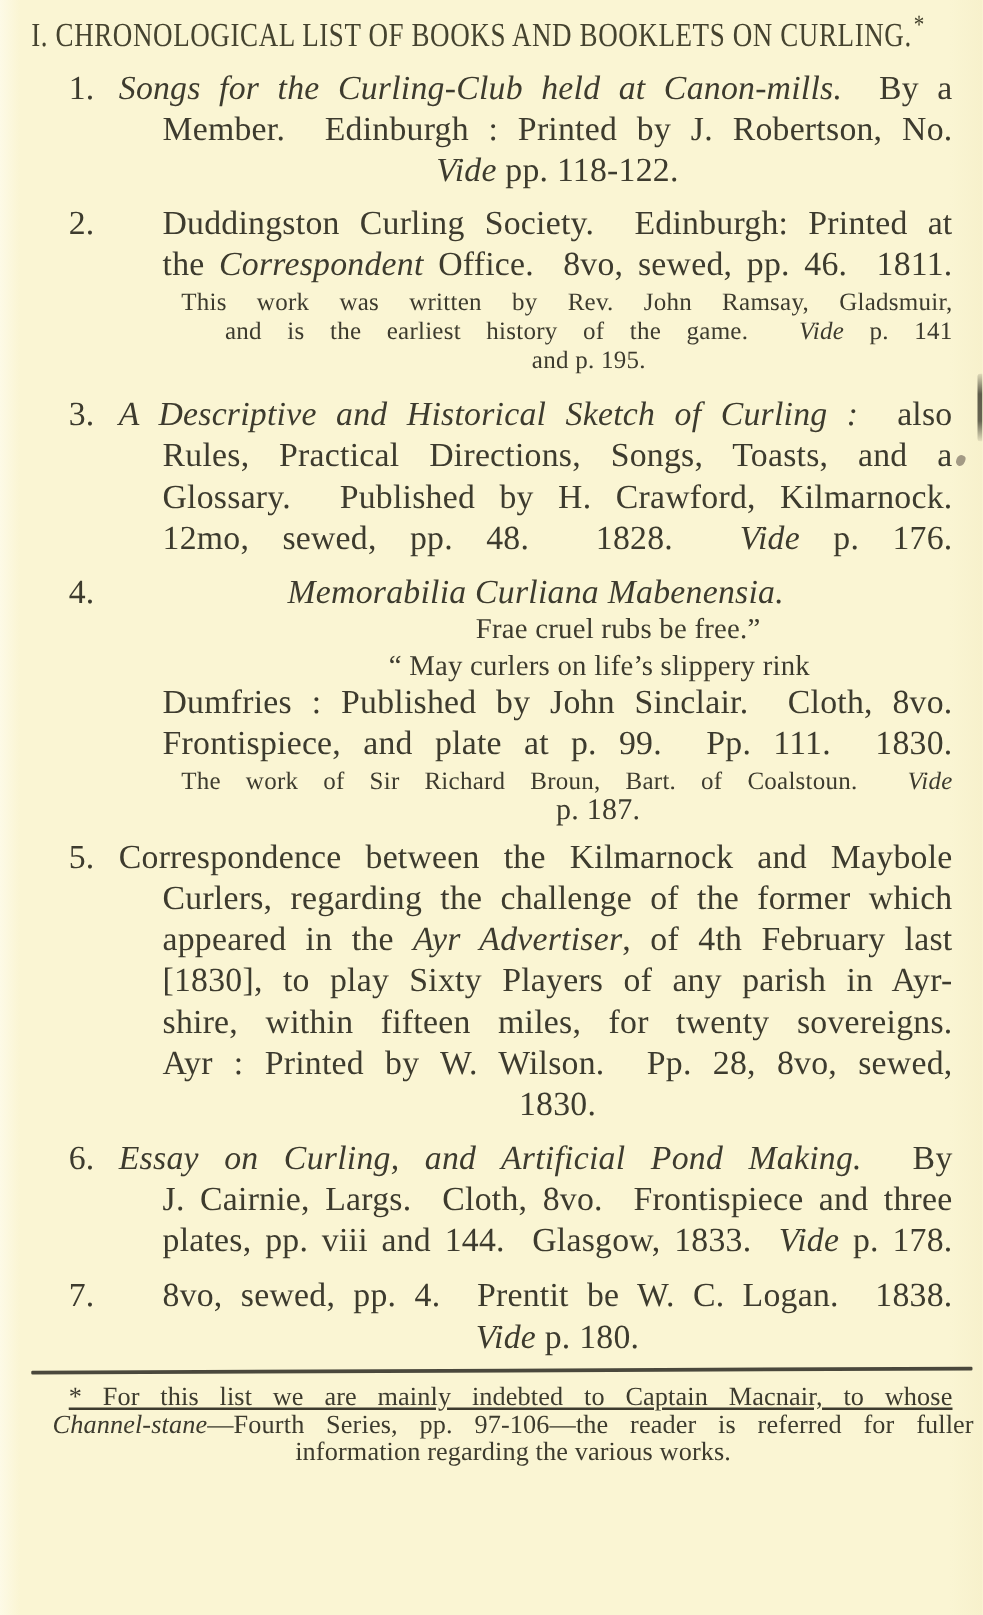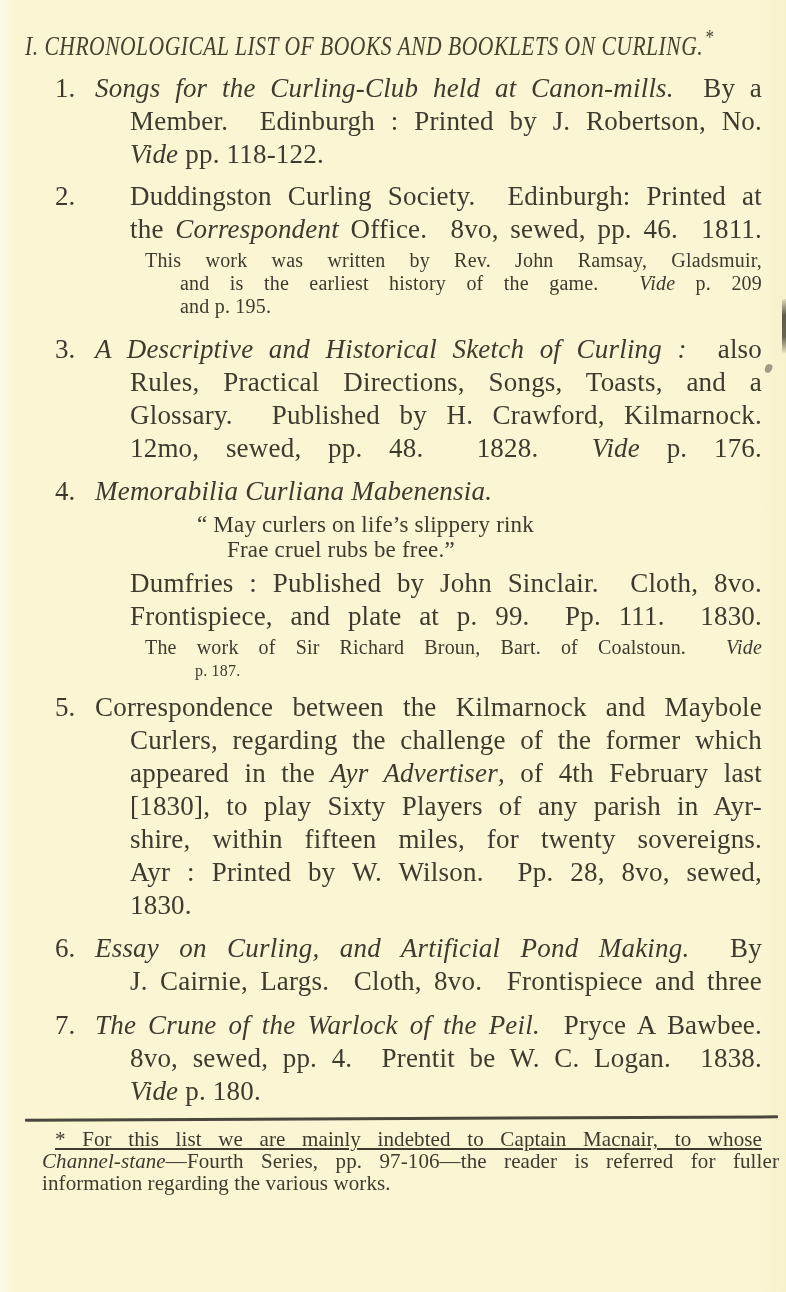--- a/index.html
+++ b/index.html
@@ -17,24 +17,23 @@
     width: 786px; height: 1292px;
     background: linear-gradient(90deg, #fdfae6 0px, #faf5d3 16px, #faf5d3 760px, #f7f1cc 786px);
   }
   .content {
     position: absolute;
     left: 25px; top: 0;
     width: 737px;
   }
   
   .list-title {
-    margin-top: 25px;
+    margin-top: 7px;
     height: 34px;
     white-space: nowrap;
-    font-style: italic;
   }
   .hdr-scale {
     display: inline-block;
     transform: scaleX(0.80);
     transform-origin: 0 60%;
     white-space: nowrap;
     font-size: 27px;
     letter-spacing: 0.6px;
     color: #45432f;
   }
@@ -56,36 +55,37 @@
     position: absolute;
     left: 30px; top: 0;
     font-size: 27px;
     line-height: 33px;
   }
   .line {
     white-space: nowrap;
     font-size: 27px;
     line-height: 33px;
     letter-spacing: 0.2px;
+    text-align: center;
   }
   .line.just {
     text-align: justify;
     text-align-last: justify;
     text-justify: inter-word;
   }
   .it { font-style: italic; }
   
   .first { margin-left: 70px;  width: 667px; }
   .cont  { margin-left: 105px; width: 632px; }
   .q1 { margin-left: 172px; font-size: 23px; line-height: 25px; margin-top: 4px; }
   .q2 { margin-left: 202px; font-size: 23px; line-height: 25px; margin-bottom: 5px; }
   .n1 { margin-left: 120px; width: 617px; font-size: 20px; line-height: 23px; }
   .n1.nt { margin-top: 3px; }
   .n2 { margin-left: 155px; width: 582px; font-size: 20px; line-height: 23px; }
-  .n3 { margin-left: 170px; width: 567px; font-size: 16px; line-height: 23px; }
+  .n3 { margin-left: 170px; width: 567px; font-size: 24px; line-height: 23px; }
   
   .footnote-rule {
     margin-top: 9px;
     width: 753px; height: 3px;
     background: #4a483c;
     transform: rotate(-0.25deg);
     border-radius: 1px;
   }
   .footnote { margin-top: 8px; }
   .f1 { margin-left: 30px; width: 707px; font-size: 21px; line-height: 22px; text-decoration: underline; }
@@ -123,58 +123,58 @@
           <span class="num">1.</span>
           <div class="line first just"><span class="it">Songs for the Curling-Club held at Canon-mills.</span><span>&nbsp; By a</span></div>
           <div class="line cont just"><span>Member.&nbsp; Edinburgh&nbsp;: Printed by J. Robertson, No.</span></div>
           <div class="line cont"><span class="it">Vide</span><span> pp. 118-122.</span></div>
         </div>
         <div class="entry">
           <span class="num">2.</span>
           <div class="line cont just"><span>Duddingston Curling Society.&nbsp; Edinburgh: Printed at</span></div>
           <div class="line cont just"><span>the </span><span class="it">Correspondent</span><span> Office.&nbsp; 8vo, sewed, pp. 46.&nbsp; 1811.</span></div>
           <div class="line n1 nt just"><span>This work was written by Rev. John Ramsay, Gladsmuir,</span></div>
-          <div class="line n2 just"><span>and is the earliest history of the game.&nbsp; </span><span class="it">Vide</span><span> p. 209</span></div>
+          <div class="line n2 just"><span>and is the earliest history of the game.&nbsp; </span><span class="it">Vide</span><span> p. 141</span></div>
           <div class="line n2"><span>and p. 195.</span></div>
         </div>
         <div class="entry">
           <span class="num">3.</span>
           <div class="line first just"><span class="it">A Descriptive and Historical Sketch of Curling&nbsp;:</span><span>&nbsp; also</span></div>
           <div class="line cont just"><span>Rules, Practical Directions, Songs, Toasts, and a</span></div>
           <div class="line cont just"><span>Glossary.&nbsp; Published by H. Crawford, Kilmarnock.</span></div>
           <div class="line cont just"><span>12mo, sewed, pp. 48.&nbsp; 1828.&nbsp; </span><span class="it">Vide</span><span> p. 176.</span></div>
         </div>
         <div class="entry">
           <span class="num">4.</span>
           <div class="line first"><span class="it">Memorabilia Curliana Mabenensia.</span></div>
+          <div class="line q2"><span>Frae cruel rubs be free.”</span></div>
           <div class="line q1"><span>“&nbsp;May curlers on life’s slippery rink</span></div>
-          <div class="line q2"><span>Frae cruel rubs be free.”</span></div>
           <div class="line cont just"><span>Dumfries&nbsp;: Published by John Sinclair.&nbsp; Cloth, 8vo.</span></div>
           <div class="line cont just"><span>Frontispiece, and plate at p. 99.&nbsp; Pp. 111.&nbsp; 1830.</span></div>
           <div class="line n1 nt just"><span>The work of Sir Richard Broun, Bart. of Coalstoun.&nbsp; </span><span class="it">Vide</span></div>
           <div class="line n3"><span>p. 187.</span></div>
         </div>
         <div class="entry">
           <span class="num">5.</span>
           <div class="line first just"><span>Correspondence between the Kilmarnock and Maybole</span></div>
           <div class="line cont just"><span>Curlers, regarding the challenge of the former which</span></div>
           <div class="line cont just"><span>appeared in the </span><span class="it">Ayr Advertiser</span><span>, of 4th February last</span></div>
           <div class="line cont just"><span>[1830], to play Sixty Players of any parish in Ayr-</span></div>
           <div class="line cont just"><span>shire, within fifteen miles, for twenty sovereigns.</span></div>
           <div class="line cont just"><span>Ayr&nbsp;: Printed by W. Wilson.&nbsp; Pp. 28, 8vo, sewed,</span></div>
           <div class="line cont"><span>1830.</span></div>
         </div>
         <div class="entry">
           <span class="num">6.</span>
           <div class="line first just"><span class="it">Essay on Curling, and Artificial Pond Making.</span><span>&nbsp; By</span></div>
           <div class="line cont just"><span>J. Cairnie, Largs.&nbsp; Cloth, 8vo.&nbsp; Frontispiece and three</span></div>
+          <div class="line cont just"><span>plates, pp. viii and 144.&nbsp; Glasgow, 1833.&nbsp; </span><span class="it">Vide</span><span> p. 178.</span></div>
         </div>
         <div class="entry">
           <span class="num">7.</span>
-          <div class="line first just"><span class="it">The Crune of the Warlock of the Peil.</span><span>&nbsp; Pryce A Bawbee.</span></div>
           <div class="line cont just"><span>8vo, sewed, pp. 4.&nbsp; Prentit be W. C. Logan.&nbsp; 1838.</span></div>
           <div class="line cont"><span class="it">Vide</span><span> p. 180.</span></div>
         </div>
       </div>
 
     <div class="footnote-rule"></div>
 
     <div id="footnote" class="footnote">
         <div class="line f1 just"><span>* For this list we are mainly indebted to Captain Macnair, to whose</span></div>
         <div class="line f0 just"><span class="it">Channel-stane</span><span>—Fourth Series, pp. 97-106—the reader is referred for fuller</span></div>

